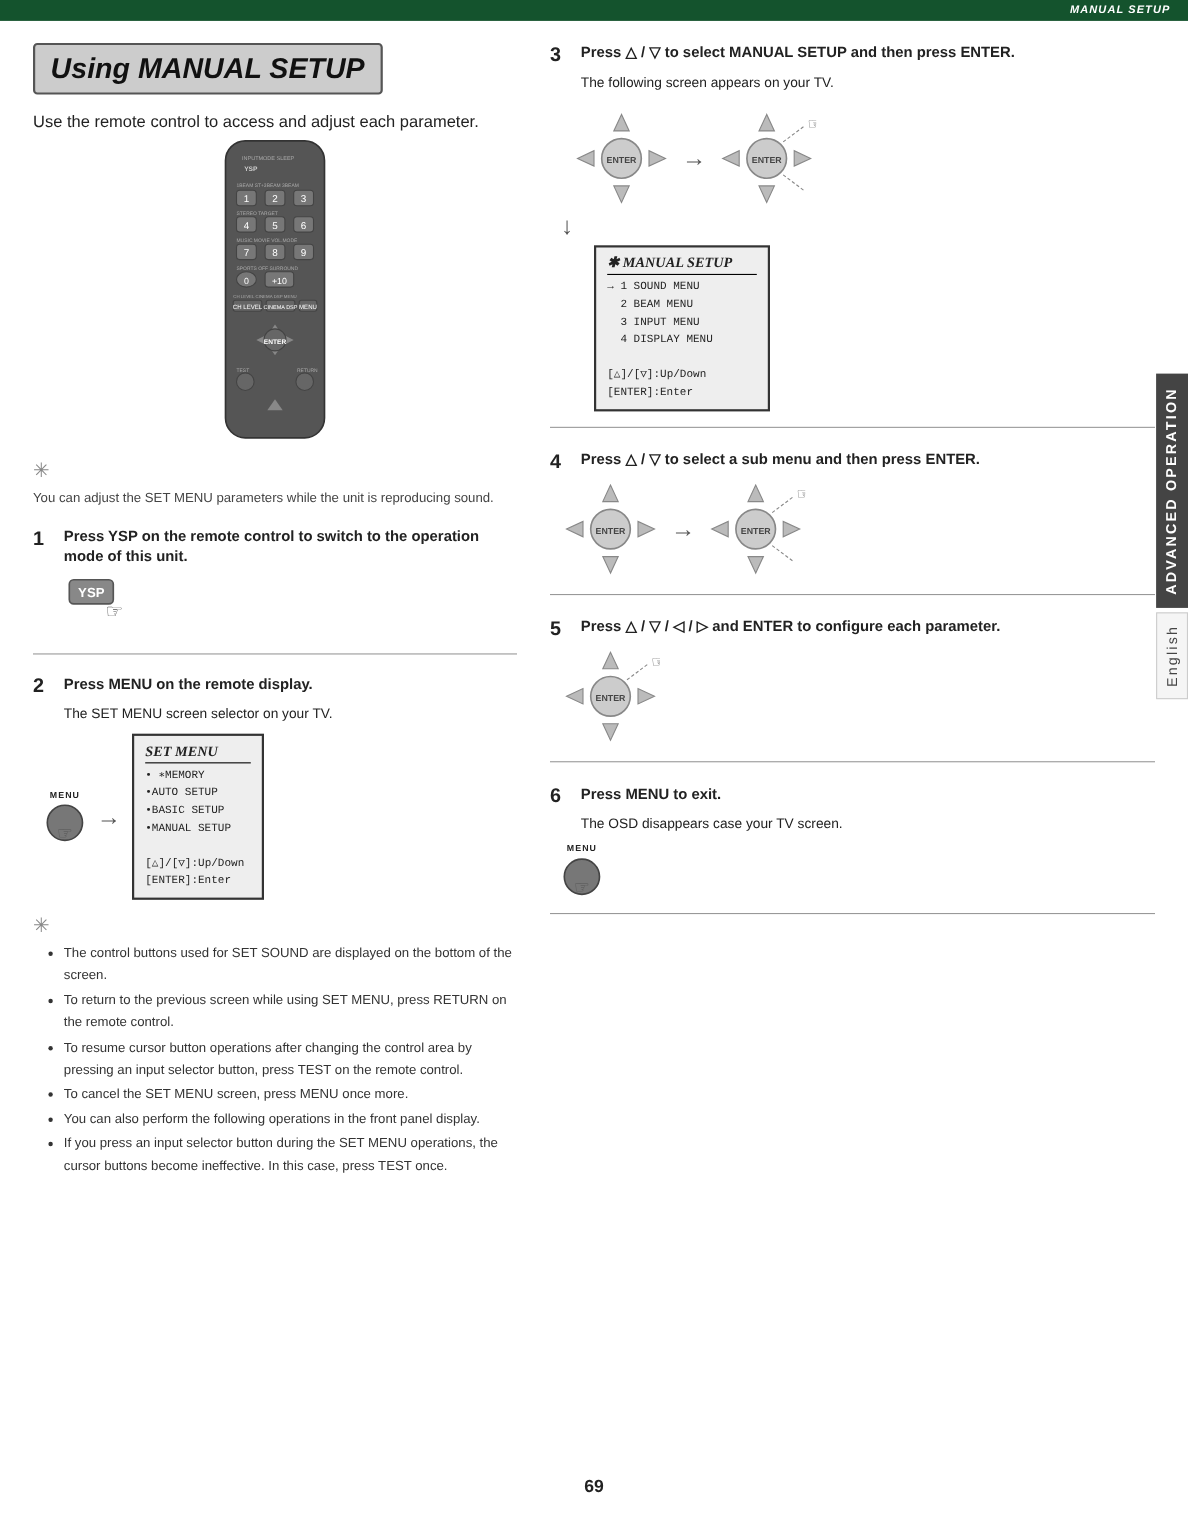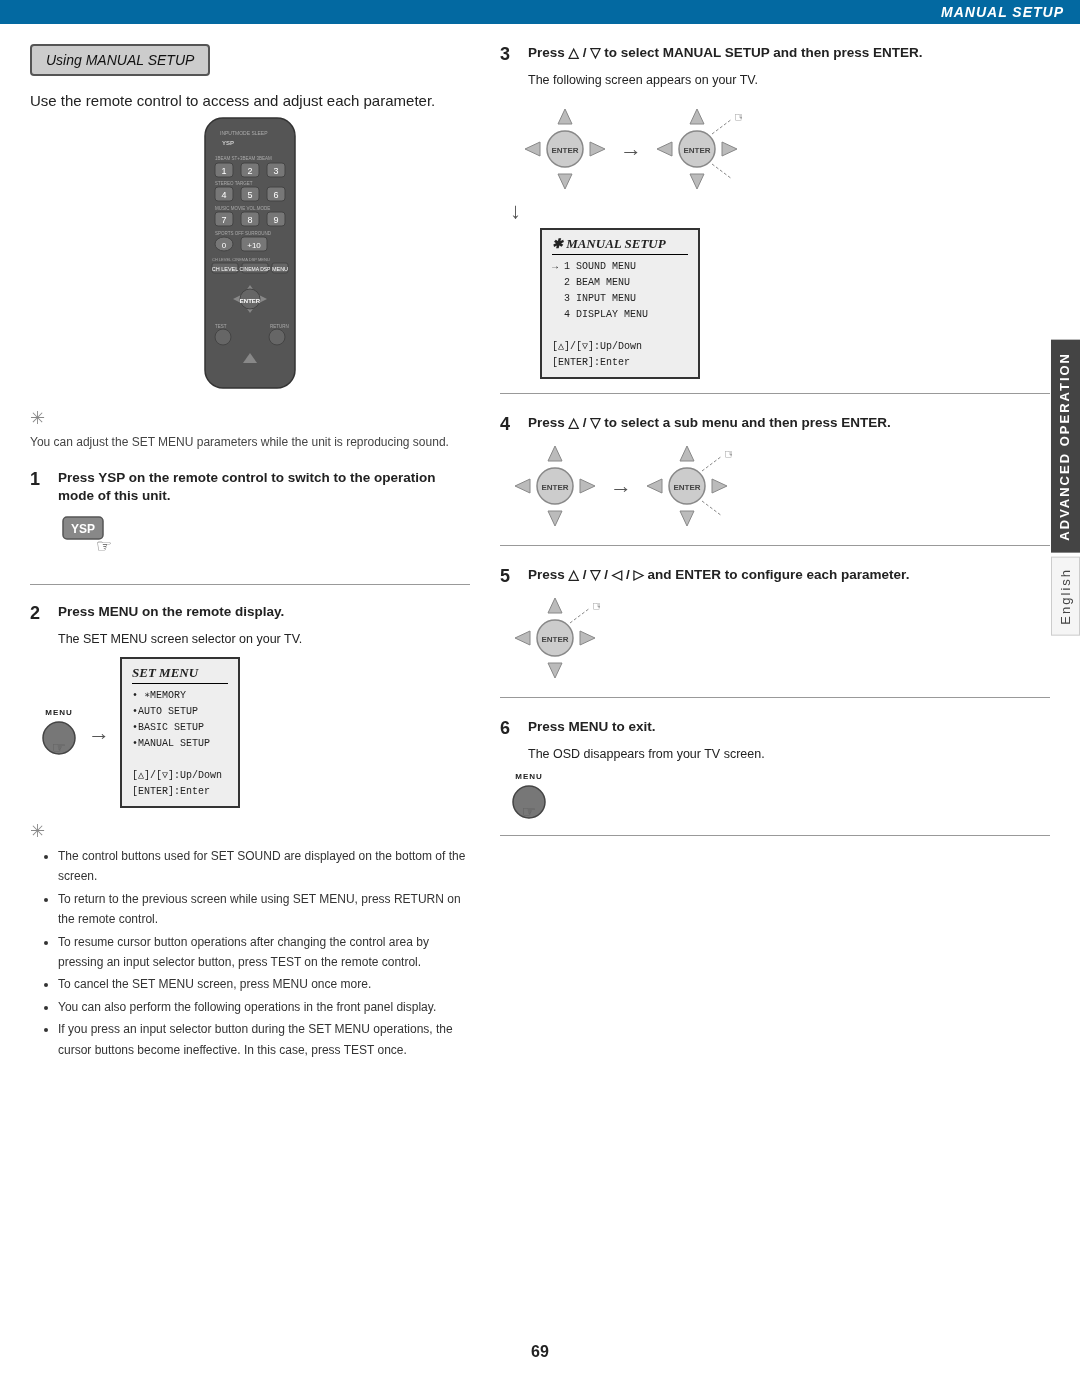--- a/index.html
+++ b/index.html
@@ -8,25 +8,25 @@
       min-height: 1397px;
       background: #fff;
       font-family: Arial, sans-serif;
       font-size: 13px;
       color: #222;
       position: relative;
     }
 
     
     .header-bar {
-      background: #0369a1;
+      background: #14532d;
       color: #fff;
       text-align: right;
       padding: 4px 16px;
-      font-size: 14px;
+      font-size: 10px;
       font-style: italic;
       font-weight: bold;
       letter-spacing: 1px;
     }
 
     
     .main-content {
       padding: 20px 30px 30px 30px;
       display: flex;
       gap: 0;
@@ -48,22 +48,22 @@
     
     .page-title {
       background: #ccc;
       border: 2px solid #555;
       border-radius: 4px;
       padding: 6px 14px;
       margin-bottom: 14px;
       display: inline-block;
     }
     .page-title h1 {
-      font-size: 14px;
-      font-weight: normal;
+      font-size: 26px;
+      font-weight: bold;
       font-style: italic;
       color: #111;
     }
 
     
     .intro-text {
       font-size: 15px;
       margin-bottom: 0;
       line-height: 1.5;
     }
@@ -494,21 +494,21 @@
           <text x="82" y="18" font-size="14" fill="#555">☞</text>
         </svg>
       </div>
     </div>
 
     <div class="step-right">
       <div class="step-header">
         <span class="step-number">6</span>
         <span class="step-title">Press MENU to exit.</span>
       </div>
-      <p class="step-desc">The OSD disappears from your TV screen.</p>
+      <p class="step-desc">The OSD disappears case your TV screen.</p>
       <div class="diagram-row">
         <div class="menu-btn-area">
           <div class="menu-small-label">MENU</div>
           <svg width="38" height="38" viewBox="0 0 38 38">
             <circle cx="19" cy="19" r="16" fill="#777" stroke="#444" stroke-width="1.5"></circle>
             <text x="19" y="34" font-size="16" fill="#555" text-anchor="middle">☞</text>
           </svg>
         </div>
       </div>
     </div>

